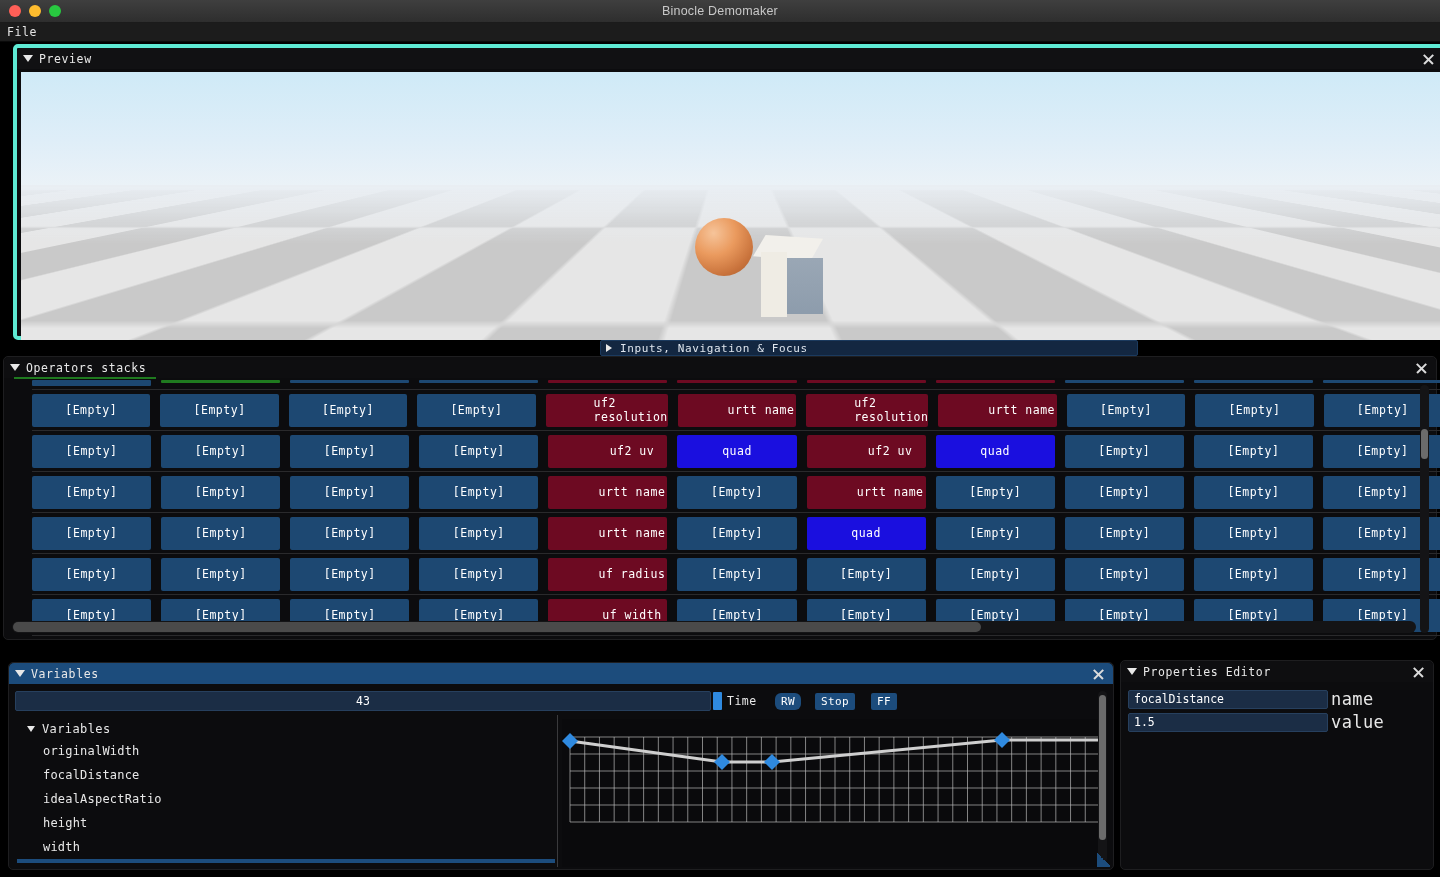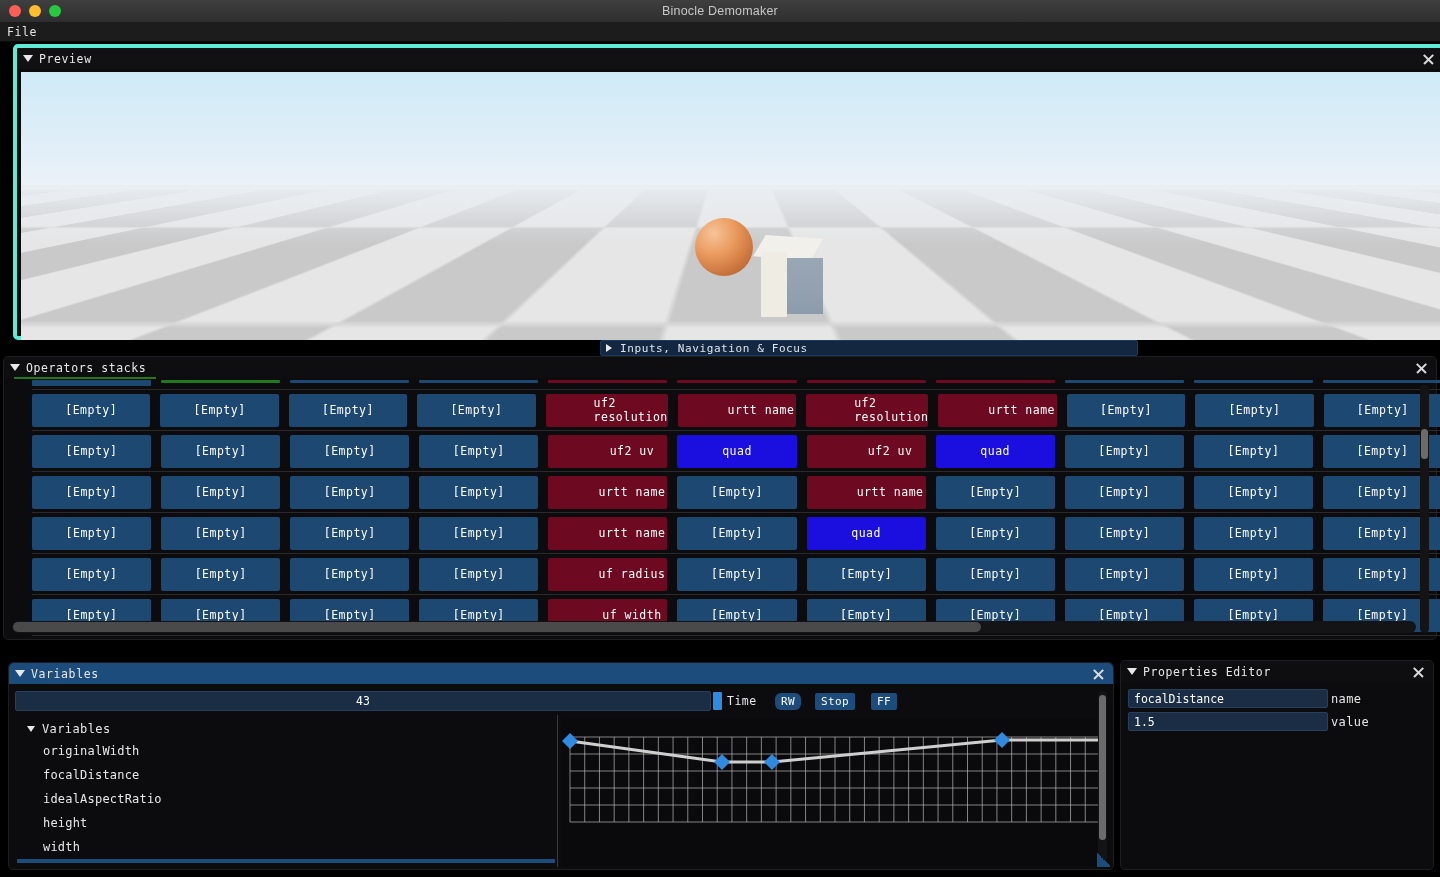--- a/index.html
+++ b/index.html
@@ -250,21 +250,21 @@
   .prop-row {
     position: absolute; left: 7px; display: flex; align-items: center; gap: 3px;
   }
   #prop-row-0 { top: 28px; }
   #prop-row-1 { top: 51px; }
   .prop-input {
     width: 200px; height: 19px; background: #1b2d45; border: 1px solid #27405e;
     border-radius: 2px; display: flex; align-items: center; padding-left: 5px;
     font-size: 11.5px; color: #ffffff; cursor: text;
   }
-  .prop-label { font-size: 12px; color: #e8e8e8; letter-spacing: .4px; }
+  .prop-label { font-size: 17px; color: #e8e8e8; letter-spacing: .4px; }
 </style>
 </head>
 <body>
 
 <div id="app">
 
   <div id="menubar">
     <div class="menu-item">File</div>
   </div>
 

